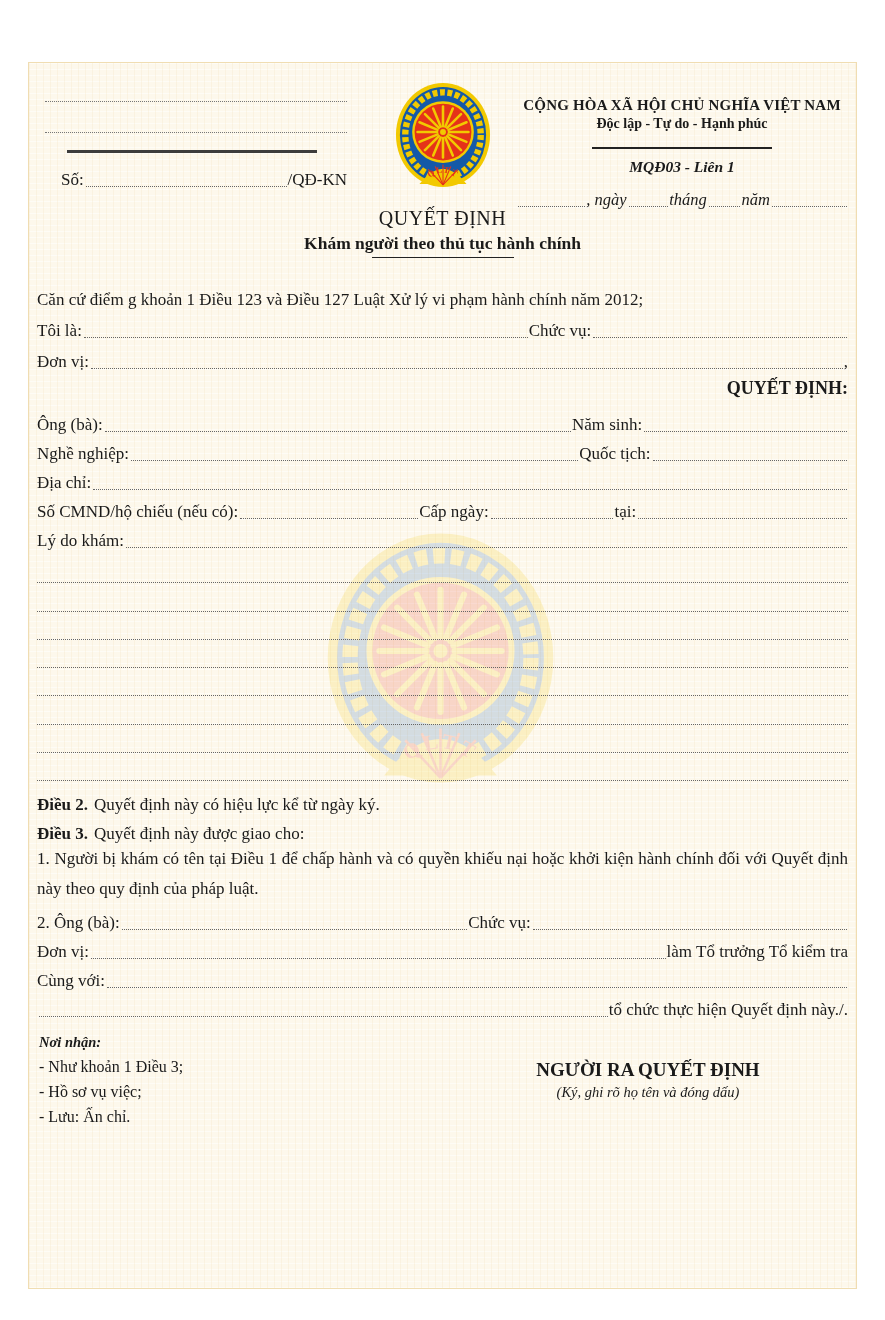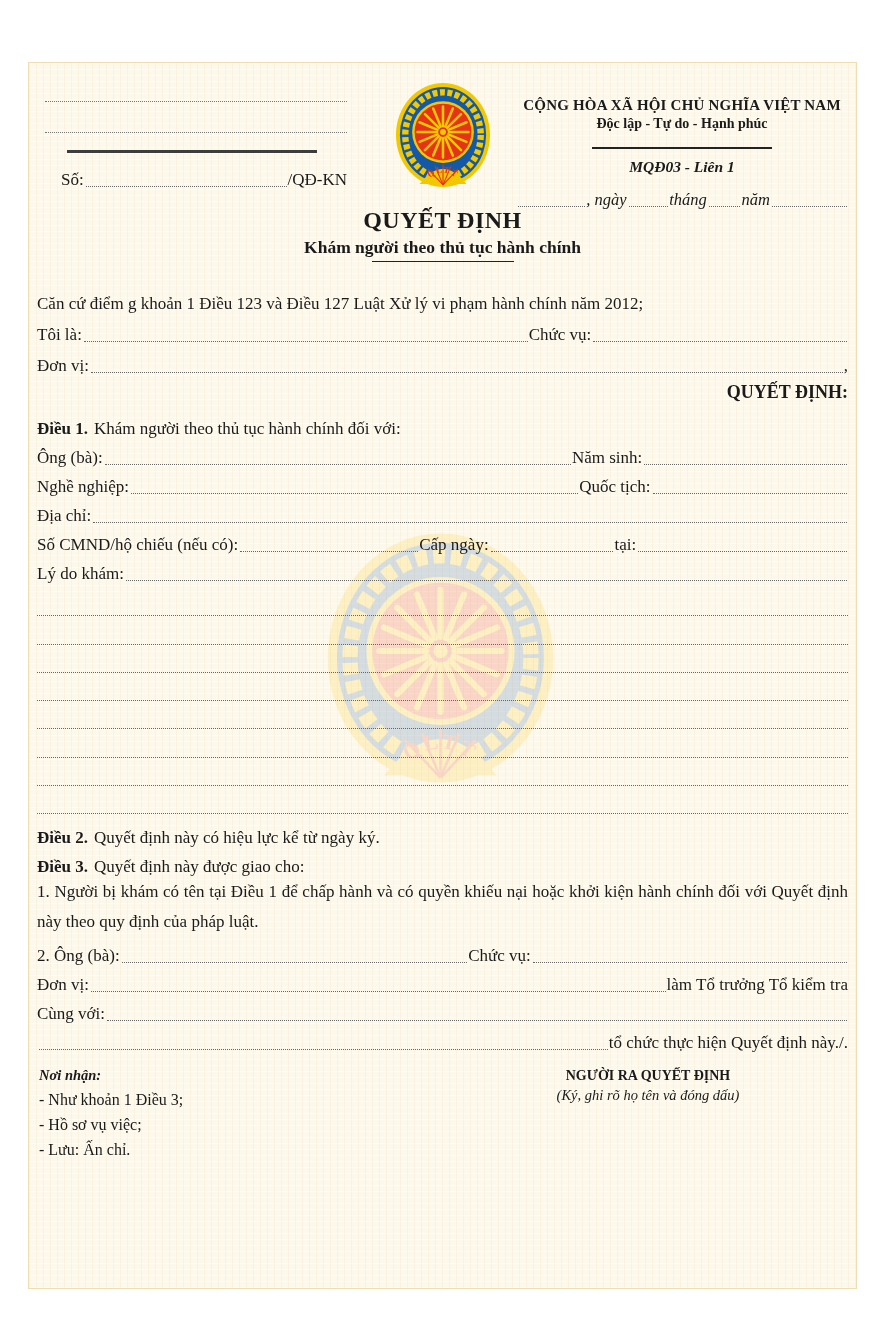--- a/index.html
+++ b/index.html
@@ -27,21 +27,21 @@
   .hdr-center { position:absolute; left:50%; top:5px; transform:translateX(-50%); }
   .hdr-right { position:absolute; right:0; top:20px; width:332px; text-align:center; }
   .nat { font-size:15px; font-weight:bold; letter-spacing:0.2px; }
   .motto { font-size:14px; font-weight:bold; display:inline-block;
            border-bottom:2px solid #222; padding:0 4px 15px; margin-top:1px;text-align:right; }
   .form-code { font-weight:bold; font-style:italic; font-size:15.5px; margin-top:9px; }
   .date-row { display:flex; align-items:flex-end; font-style:italic; font-size:16.5px; margin-top:12px; height:22px; }
 
   
   .title-block { text-align:center; margin-top:12px; }
-  .t1 { font-size:24px; font-weight:bold; letter-spacing:0.5px; }
+  .t1 { font-size:20px; font-weight:normal; letter-spacing:0.5px; }
   .t2 { font-size:17.5px; font-weight:bold; margin-top:3px; }
   .t-underline { width:142px; border-bottom:1.5px solid #222; margin:3px auto 0; }
 
   
   .content { font-size:17px; margin-top:21px; position:relative; }
   .row { display:flex; align-items:flex-end; height:31px; }
   .row-sm { height:29px; }
   .dots { flex:1 1 20px; border-bottom:1.2px dotted #666; margin:0 1px 3px 2px; min-width:10px; }
   .lb { white-space:nowrap; }
   .b { font-weight:bold; }
@@ -50,21 +50,21 @@
   .blank-line { height:28.3px; border-bottom:1.2px dotted #666; }
   .first-blank { margin-top:4px; }
   .justify { text-align:justify; line-height:30px; }
 
   
   .footer { display:flex; margin-top:14px; }
   .f-left { flex:1; padding-left:2px; }
   .noi-nhan { font-weight:bold; font-style:italic; font-size:14.5px; }
   .f-item { font-size:16px; margin-top:7px; }
   .f-right { width:400px; text-align:center; padding-top:1px; }
-  .signer { font-weight:bold; font-size:14px; }
+  .signer { font-weight:bold; font-size:19px;margin-top:24px; }
   .note { font-style:italic; font-size:14.5px; margin-top:3px; }
 </style>
 </head>
 <body>
 
 <div class="paper">
 
   <div class="watermark">
     <svg width="235" height="254" viewBox="0 0 100 108">
       <ellipse cx="50" cy="54" rx="48" ry="53" fill="#f2c900"></ellipse>
@@ -195,24 +195,20 @@
     </div>
 
     <div class="row">
       <span class="lb">Đơn vị:</span>
       <span class="dots"></span>
       <span class="lb">,</span>
     </div>
 
     <div class="center-head">QUYẾT ĐỊNH:</div>
 
-    <div class="row row-sm">
-      <span class="lb b">Điều 1.</span>
-      <span class="lb gap6">Khám người theo thủ tục hành chính đối với:</span>
-    </div>
 
     <div class="row row-sm">
       <span class="lb">Ông (bà):</span>
       <span class="dots" style="flex:2.3"></span>
       <span class="lb">Năm sinh:</span>
       <span class="dots" style="flex:1"></span>
     </div>
 
     <div class="row row-sm">
       <span class="lb">Nghề nghiệp:</span>

